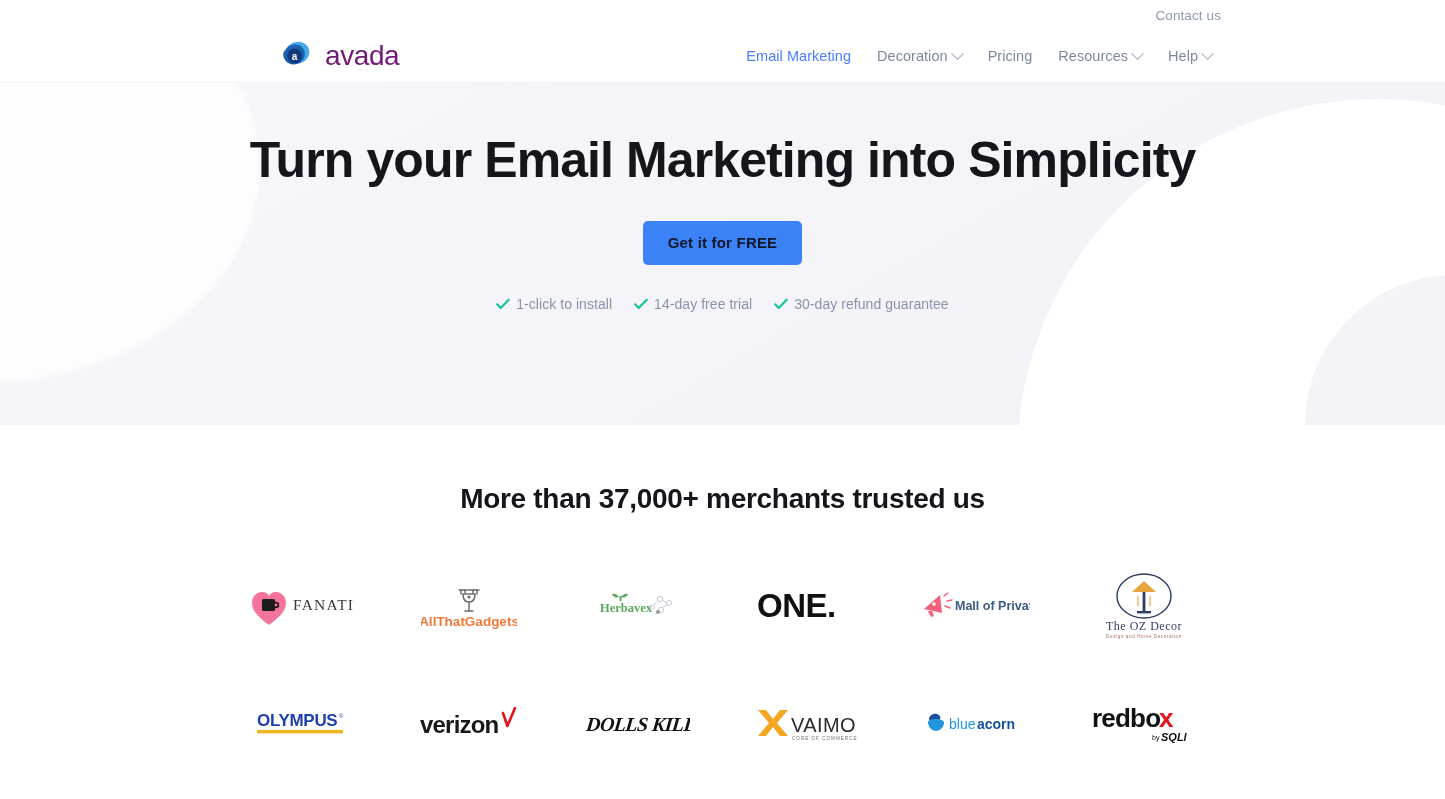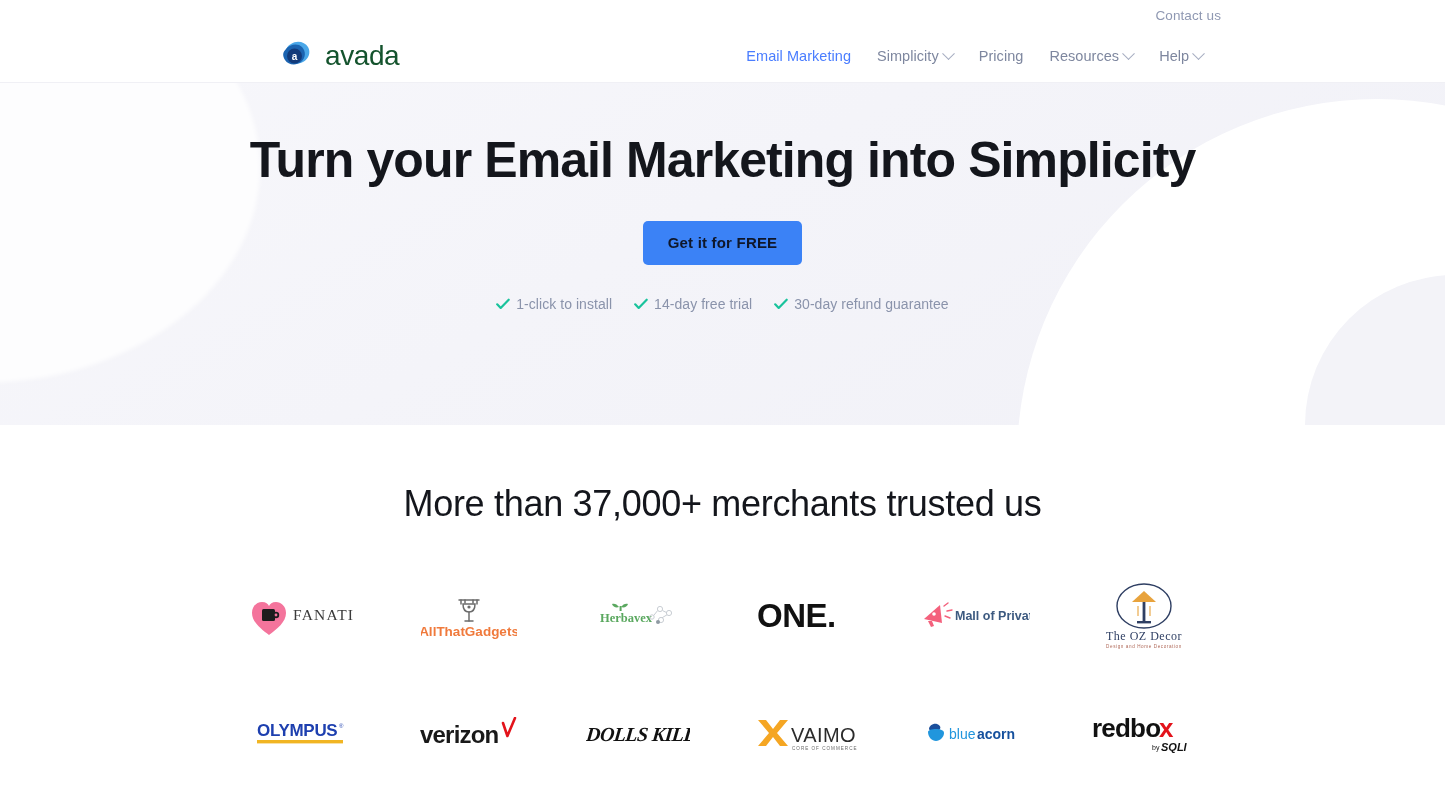--- a/index.html
+++ b/index.html
@@ -41,21 +41,21 @@
   .brand {
     display: flex;
     align-items: center;
     gap: 9px;
     margin-left: 279px;
     cursor: pointer;
   }
   .brand-mark { width: 37px; height: 33px; display: block; }
   .brand-text {
     font-size: 28px;
-    color: #14532d;
+    color: #701a75;
     letter-spacing: -.4px;
     font-weight: 400;
   }
   .nav {
     display: flex;
     align-items: center;
     gap: 26px;
     margin-left: 347px;
     justify-content: space-between;
   }
@@ -159,22 +159,22 @@
     font-size: 14px;
     color: #8a93ab;
     letter-spacing: .05px;
   }
   .tick { width: 14px; height: 12px; display: block; }
 
   
   .merchants { padding-top: 58px; background: #ffffff; }
   .merchants-title {
     text-align: center;
-    font-size: 36px;
-    font-weight: 400;
+    font-size: 28px;
+    font-weight: 700;
     color: #14161c;
     letter-spacing: -.3px;
   }
   .logo-grid {
     margin: 32px auto 0;
     width: 1012px;
     display: grid;
     grid-template-columns: repeat(6, 1fr);
     row-gap: 0;
   }
@@ -205,21 +205,21 @@
       </svg>
     </span>
     <span class="brand-text">avada</span>
   </div>
 
   <div class="nav">
     <div class="nav-item active">
       <span>Email Marketing</span>
     </div>
     <div class="nav-item">
-      <span>Simplicity</span>
+      <span>Decoration</span>
       <span class="caret"></span>
     </div>
     <div class="nav-item">
       <span>Pricing</span>
     </div>
     <div class="nav-item">
       <span>Resources</span>
       <span class="caret"></span>
     </div>
     <div class="nav-item">

